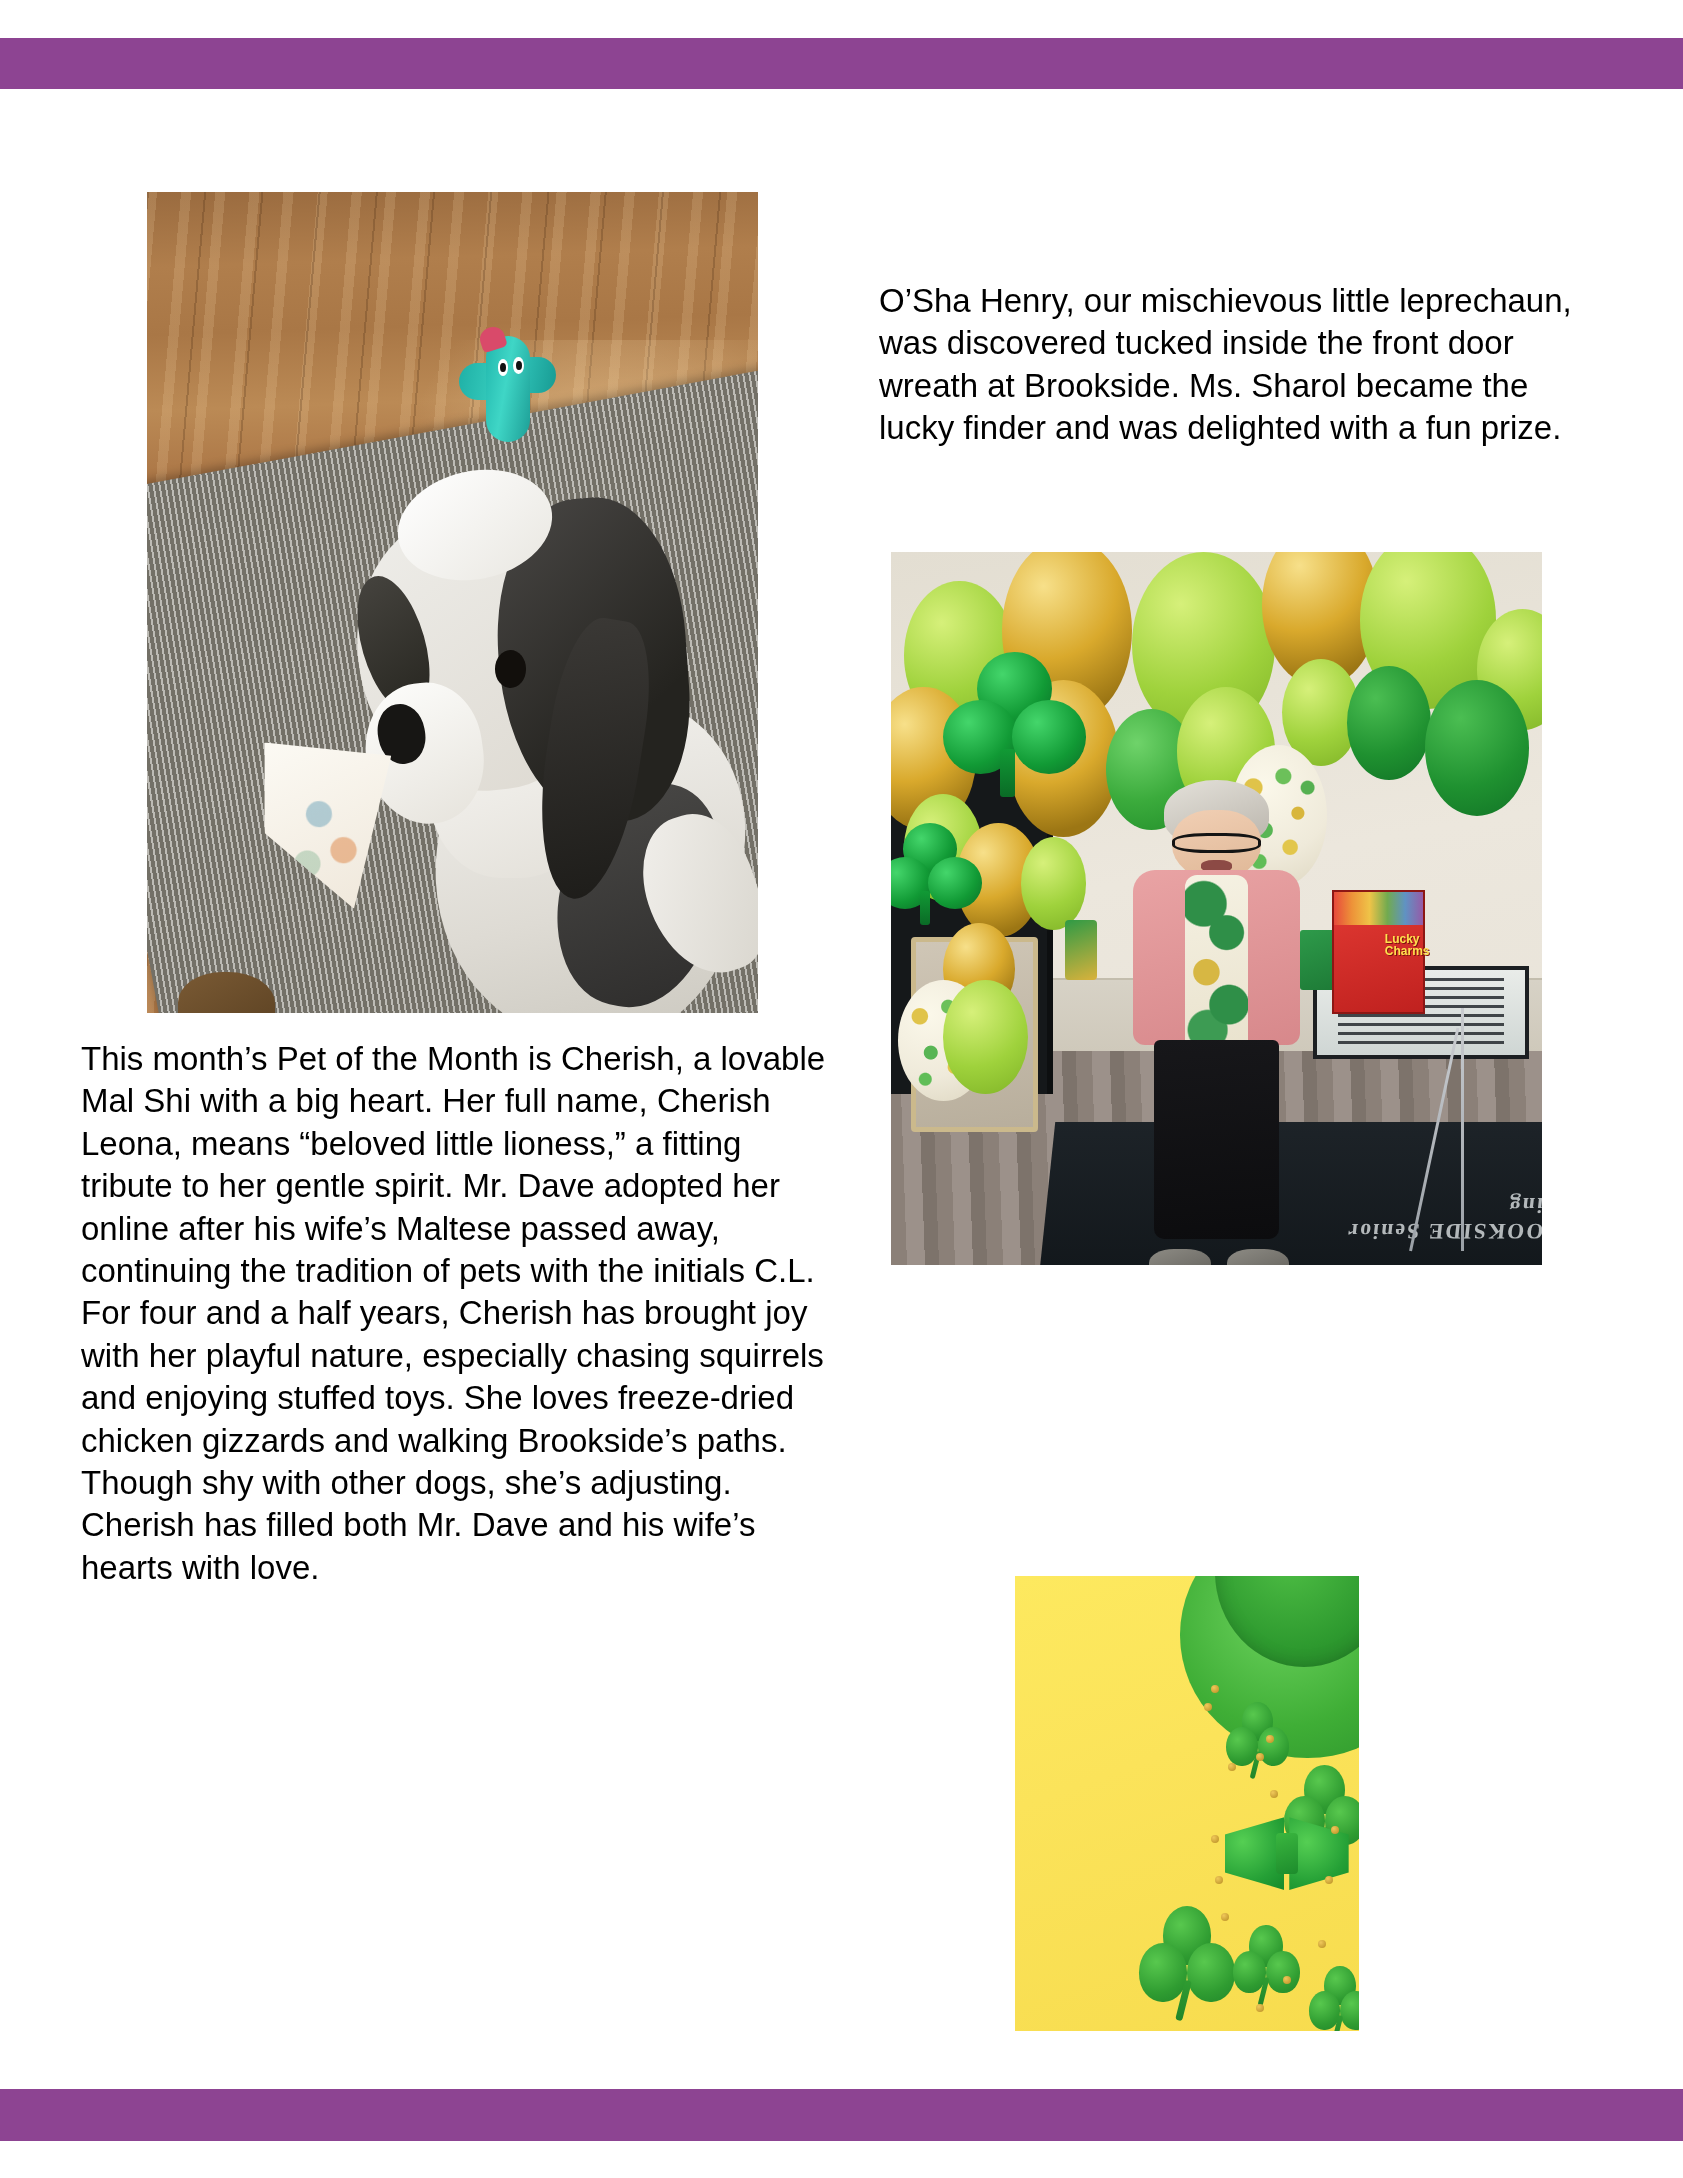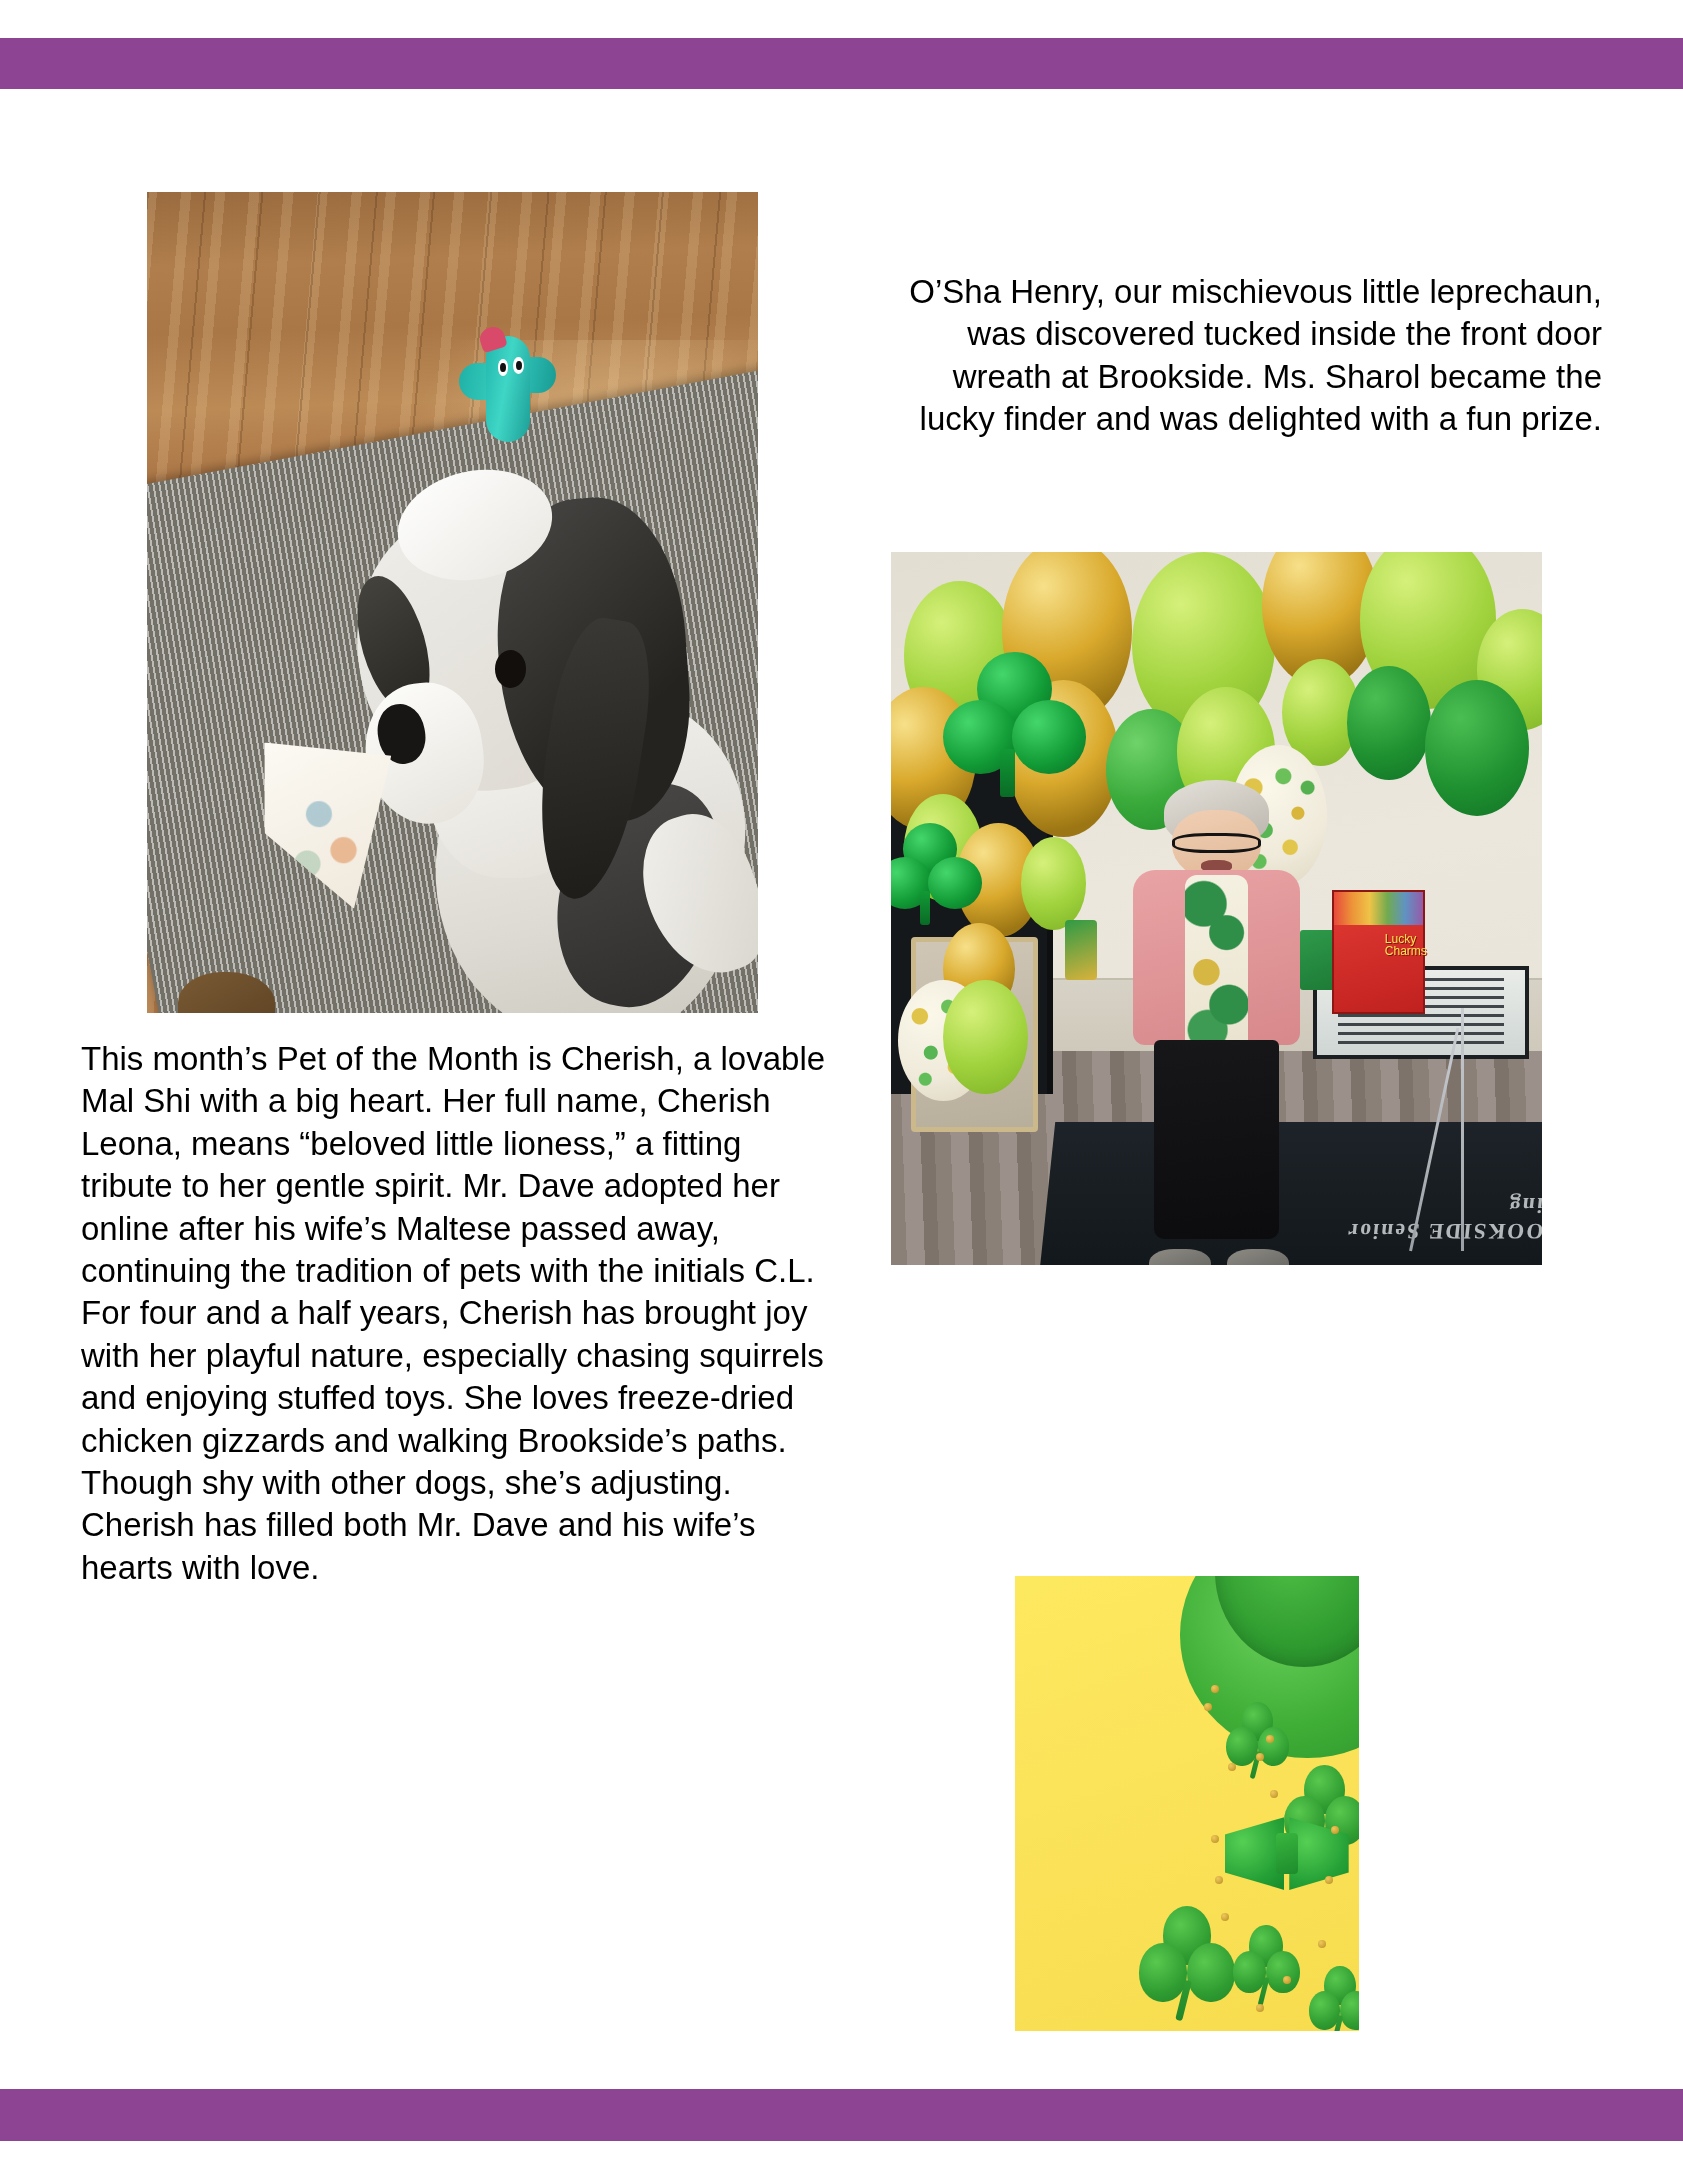--- a/index.html
+++ b/index.html
@@ -438,21 +438,21 @@
     background:linear-gradient(160deg,#2f9a45,#d9b23c);
     border-radius:4px;
   }
   .lady .cereal{
     position:absolute; right:-30%; top:22%; width:34%; height:24%;
     background:linear-gradient(165deg,#e33b34,#c0211f);
     border:2px solid #8d1714;
   }
   .lady .cereal .ctext{
     position:absolute; left:4%; top:34%;
-    color:#ffe14d; font-size:12px; font-weight:normal;
+    color:#ffe14d; font-size:12px; font-weight:bold;
     font-family:"Liberation Sans",sans-serif;
     text-shadow:1px 1px 0 #7d1310;
     line-height:1.05;
     padding-left:47px;
   }
   .lady .cereal .rainbow{
     position:absolute; left:0; right:0; top:0; height:28%;
     background:linear-gradient(90deg,#e94d3d,#f0a23a,#f2dc4c,#5fbf55,#4aa3dd,#8a62bd);
     opacity:.85;
   }
@@ -564,21 +564,21 @@
       <div class="eye"></div>
       <div class="bandana"></div>
     </div>
   </div>
 
   <div style="position:absolute; left:81px; top:1038px; width:752px;">
     <p class="body-text">This month’s Pet of the Month is Cherish, a lovable Mal Shi with a big heart. Her full name, Cherish Leona, means “beloved little lioness,” a fitting tribute to her gentle spirit. Mr. Dave adopted her online after his wife’s Maltese passed away, continuing the tradition of pets with the initials C.L. For four and a half years, Cherish has brought joy with her playful nature, especially chasing squirrels and enjoying stuffed toys. She loves freeze-dried chicken gizzards and walking Brookside’s paths. Though shy with other dogs, she’s adjusting. Cherish has filled both Mr. Dave and his wife’s hearts with love.</p>
   </div>
 
 
-  <div style="position:absolute; left:879px; top:271px; width:723px;text-align:right;">
+  <div style="position:absolute; left:879px; top:280px; width:723px;">
     <p class="body-text">O’Sha Henry, our mischievous little leprechaun, was discovered tucked inside the front door wreath at Brookside. Ms. Sharol became the lucky finder and was delighted with a fun prize.</p>
   </div>
 
   <div class="photo" id="photo-balloons">
     <div class="room-wall"></div>
     <div class="room-wainscot"></div>
     <div class="room-floor"></div>
     <div class="room-rug"></div>
     <div class="room-mat">
       <div class="room-mat-text">BROOKSIDE Senior Living</div>

